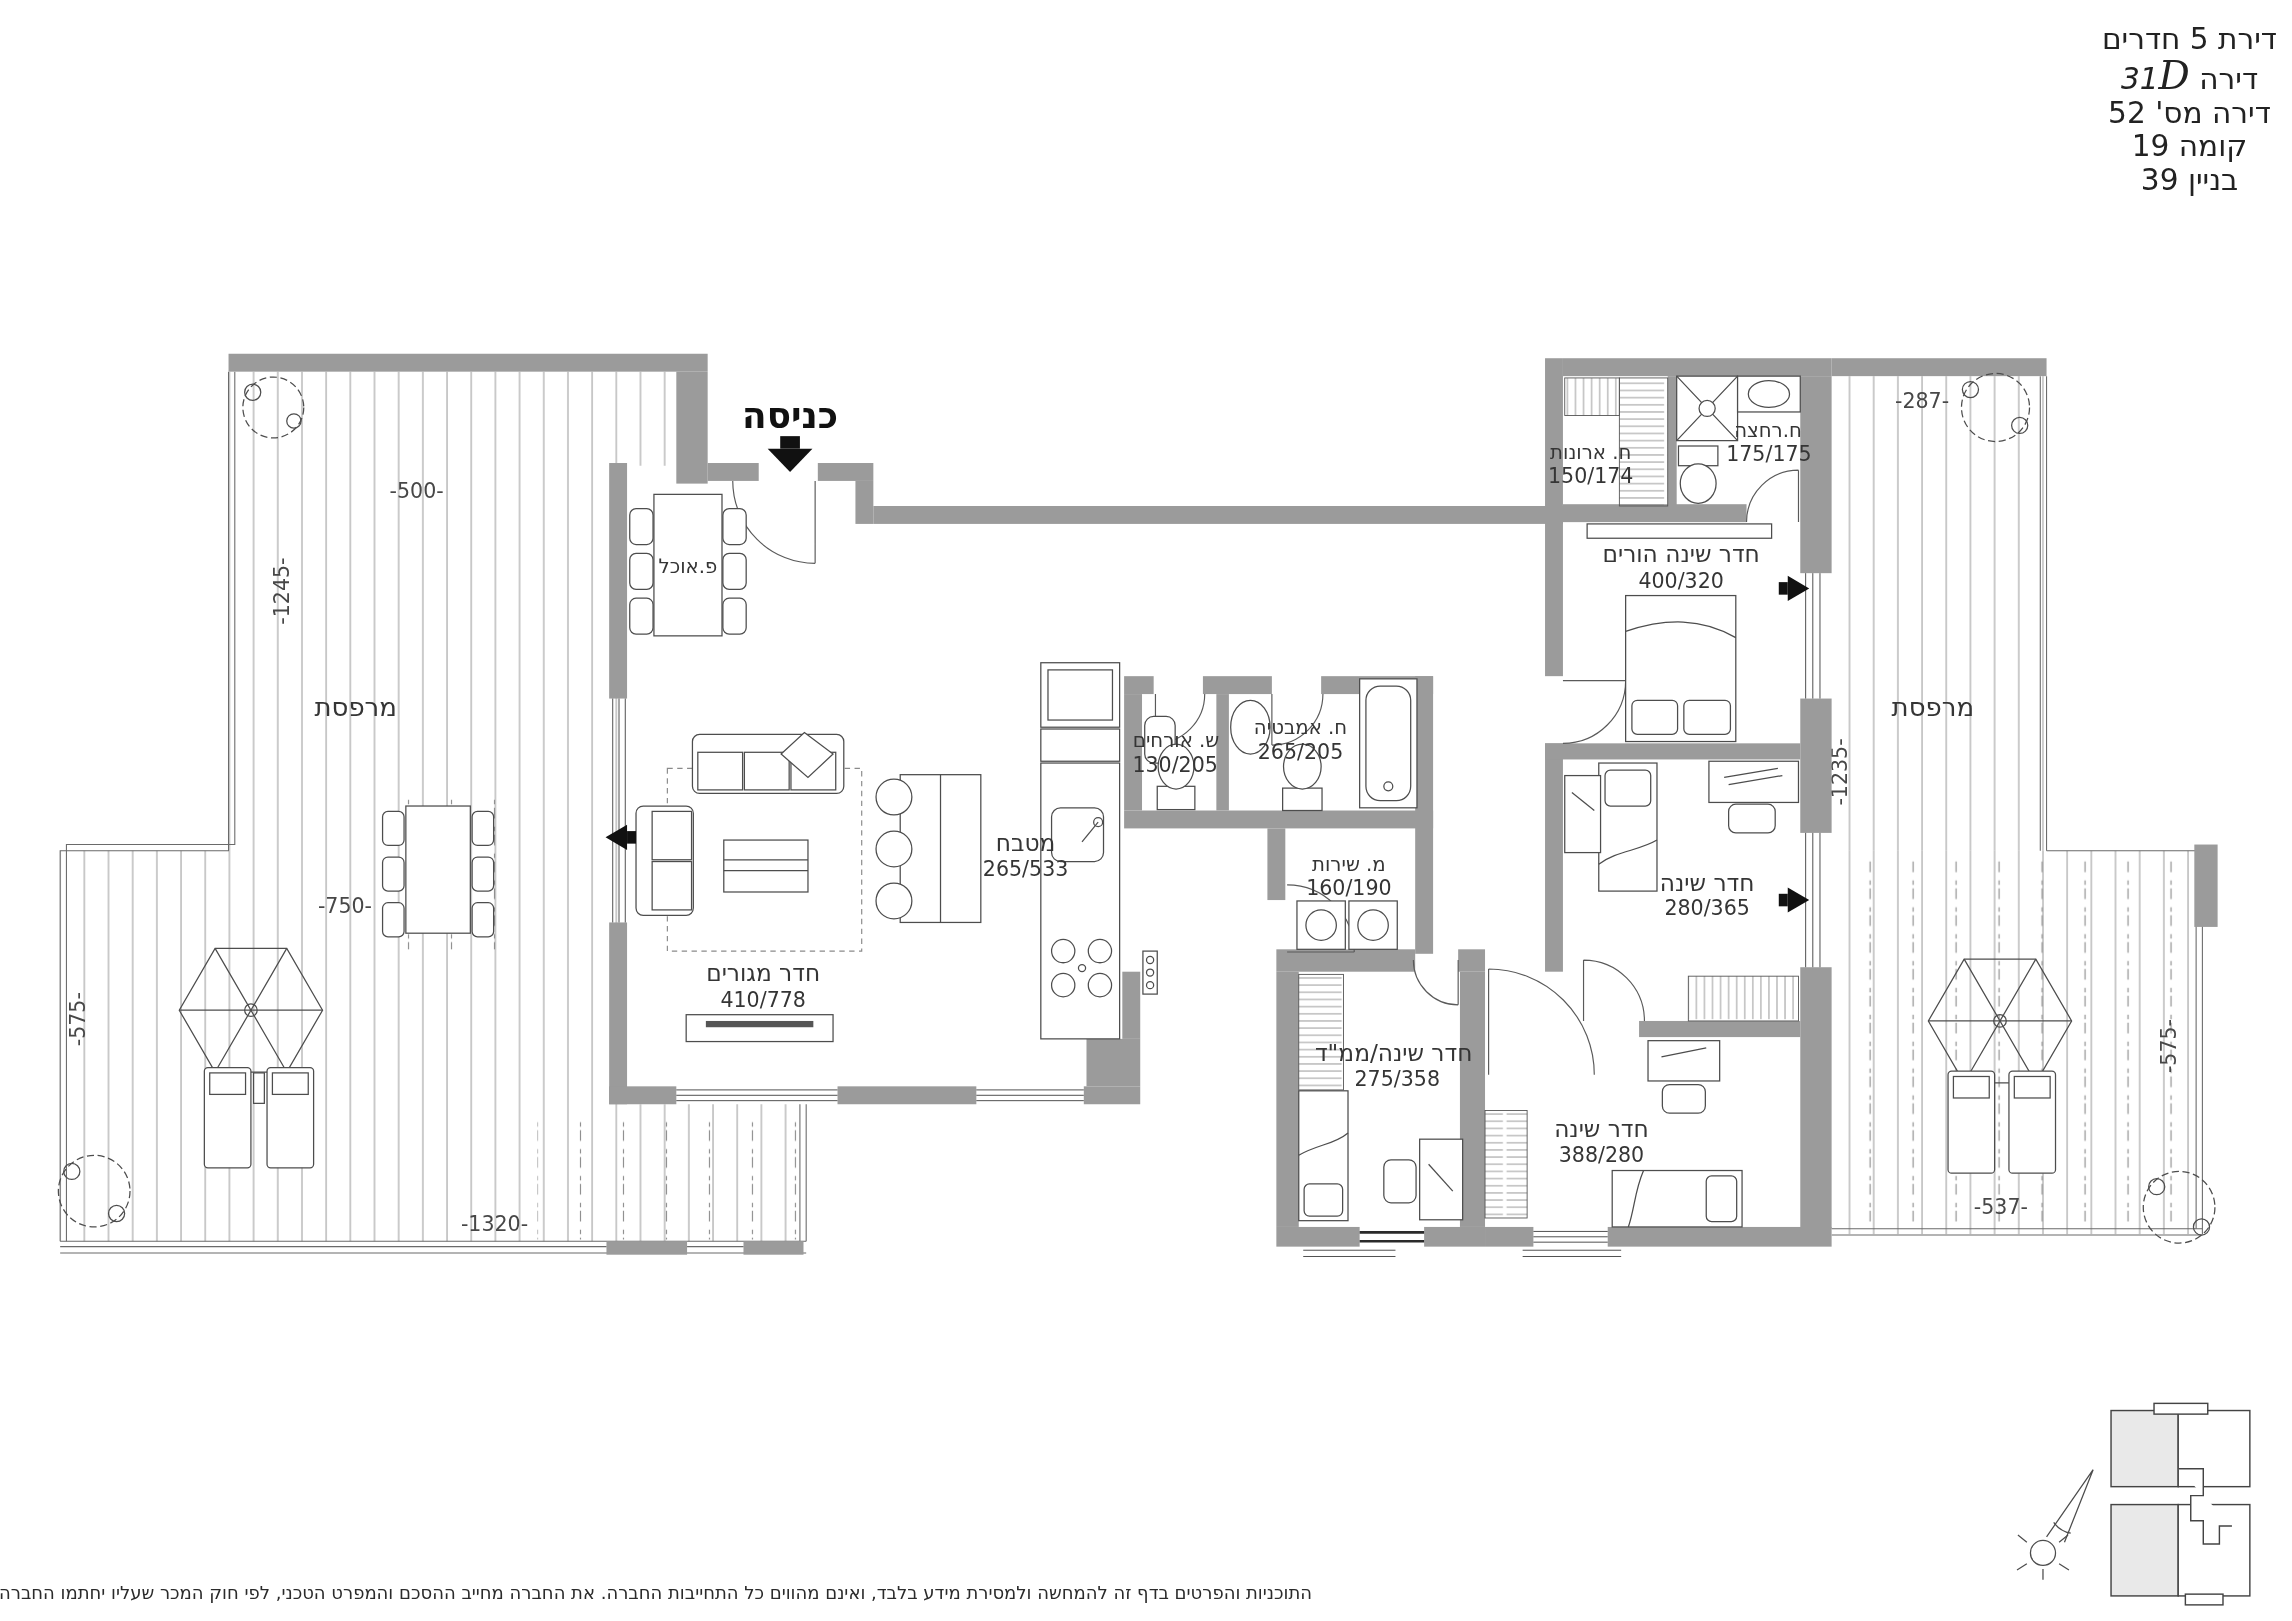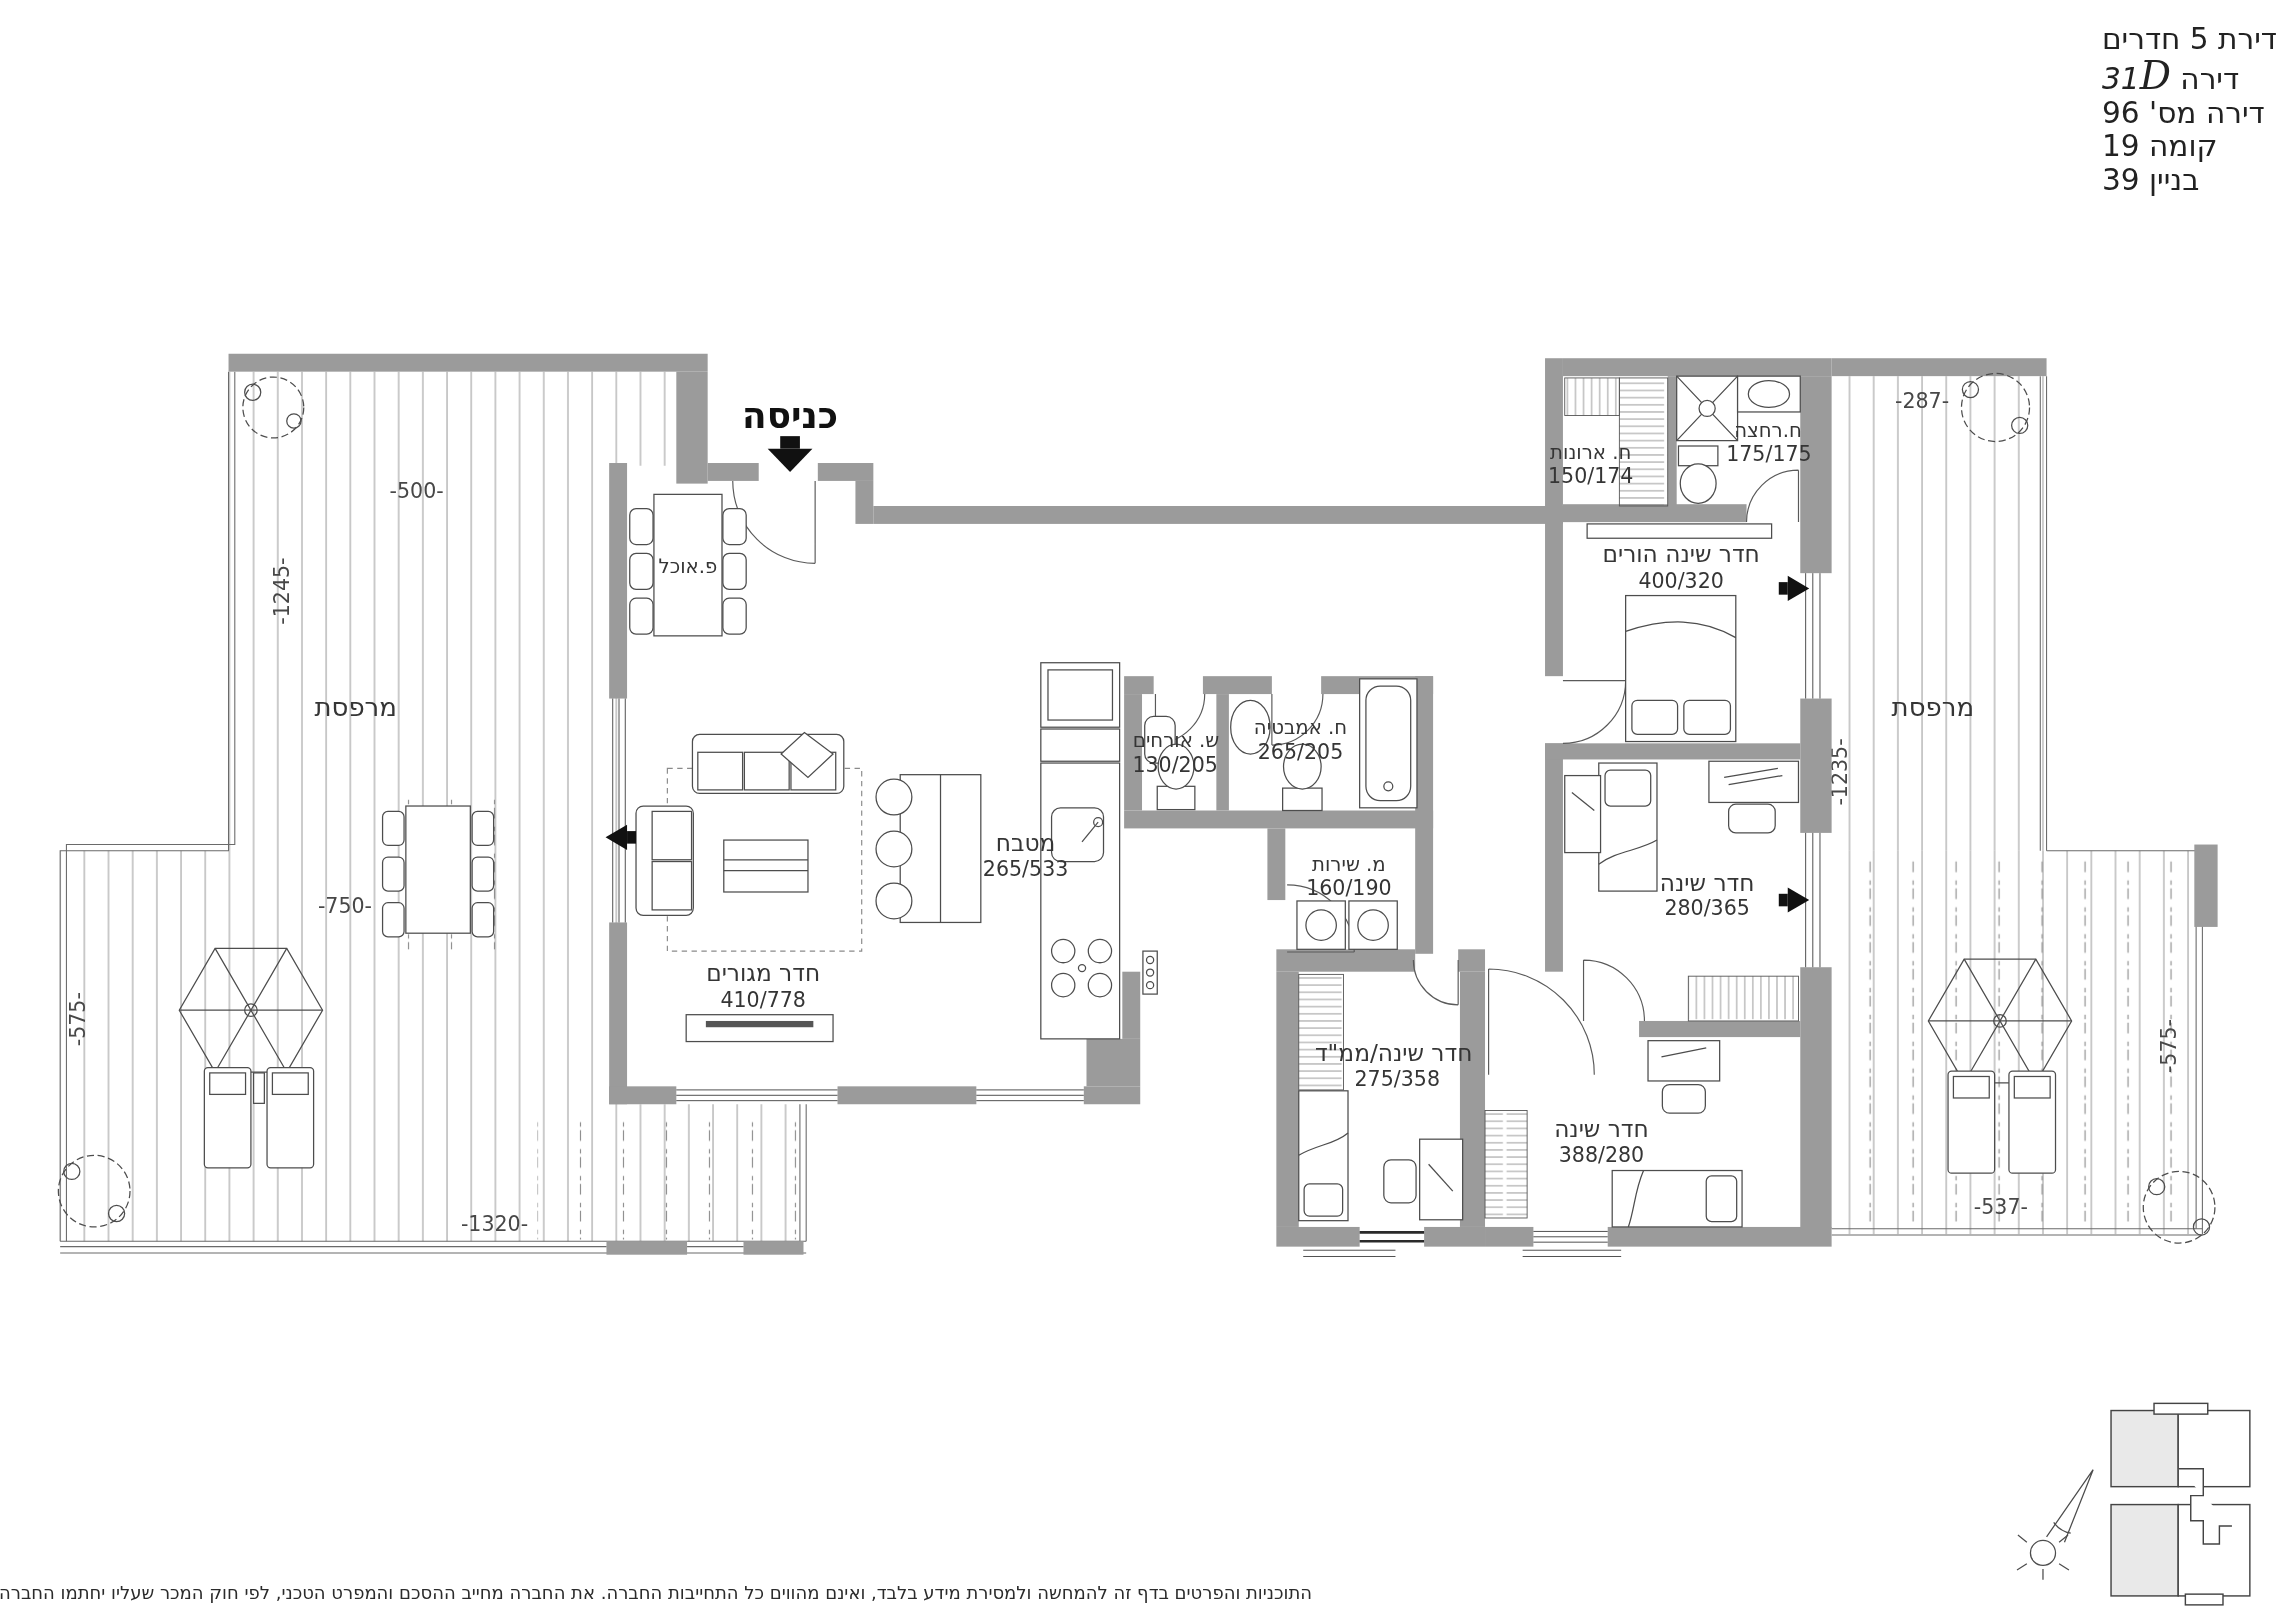--- a/index.html
+++ b/index.html
@@ -1,20 +1,20 @@
 <!DOCTYPE html>
 <html style="font-size:14.3px"><head>
 <meta charset="utf-8">
 <style>
   html,body{margin:0;padding:0;background:#ffffff;}
   #stage{position:relative;width:2293px;height:1621px;background:#fff;overflow:hidden;
          font-family:"DejaVu Sans",sans-serif;color:#2e2e2e;}
   #plan-svg{position:absolute;left:0;top:0;}
   
-  .title-block{position:absolute;top:23px;right:16px;text-align:left;direction:rtl;
+  .title-block{position:absolute;top:23px;right:16px;text-align:center;direction:rtl;
                font-size:29.6px;line-height:1.13;color:#222;}
   .title-block .ltr{direction:ltr;unicode-bidi:bidi-override;display:inline-block;font-style:italic;}
   .type-letter{font-family:"DejaVu Serif",serif;font-size:39px;line-height:1;}
   
   .disclaimer{position:absolute;top:1582px;left:47px;width:1265px;direction:rtl;text-align:left;
               font-size:18px;color:#2b2b2b;white-space:nowrap;}
   
   text{font-family:"DejaVu Sans",sans-serif;fill:#353535;}
   .lbl{font-size:26px;}
   .lbl-s{font-size:22px;}
@@ -465,21 +465,21 @@
     </g>
   </g>
 </svg>
 
   <div class="title-block">
     <div>דירת 5 חדרים</div>
     <div>
       <span>דירה</span>
       <span class="ltr"><span>31</span><span class="type-letter">D</span></span>
     </div>
-    <div>דירה מס' 96</div>
+    <div>דירה מס' 52</div>
     <div>קומה 19</div>
     <div>בניין 39</div>
   </div>
 
   <div class="disclaimer">התוכניות והפרטים בדף זה להמחשה ולמסירת מידע בלבד, ואינם מהווים כל התחייבות החברה. את החברה מחייב ההסכם והמפרט הטכני, לפי חוק המכר שעליו יחתמו החברה והרוכשים.</div>
 
 </div>
 
 
 </body></html>

